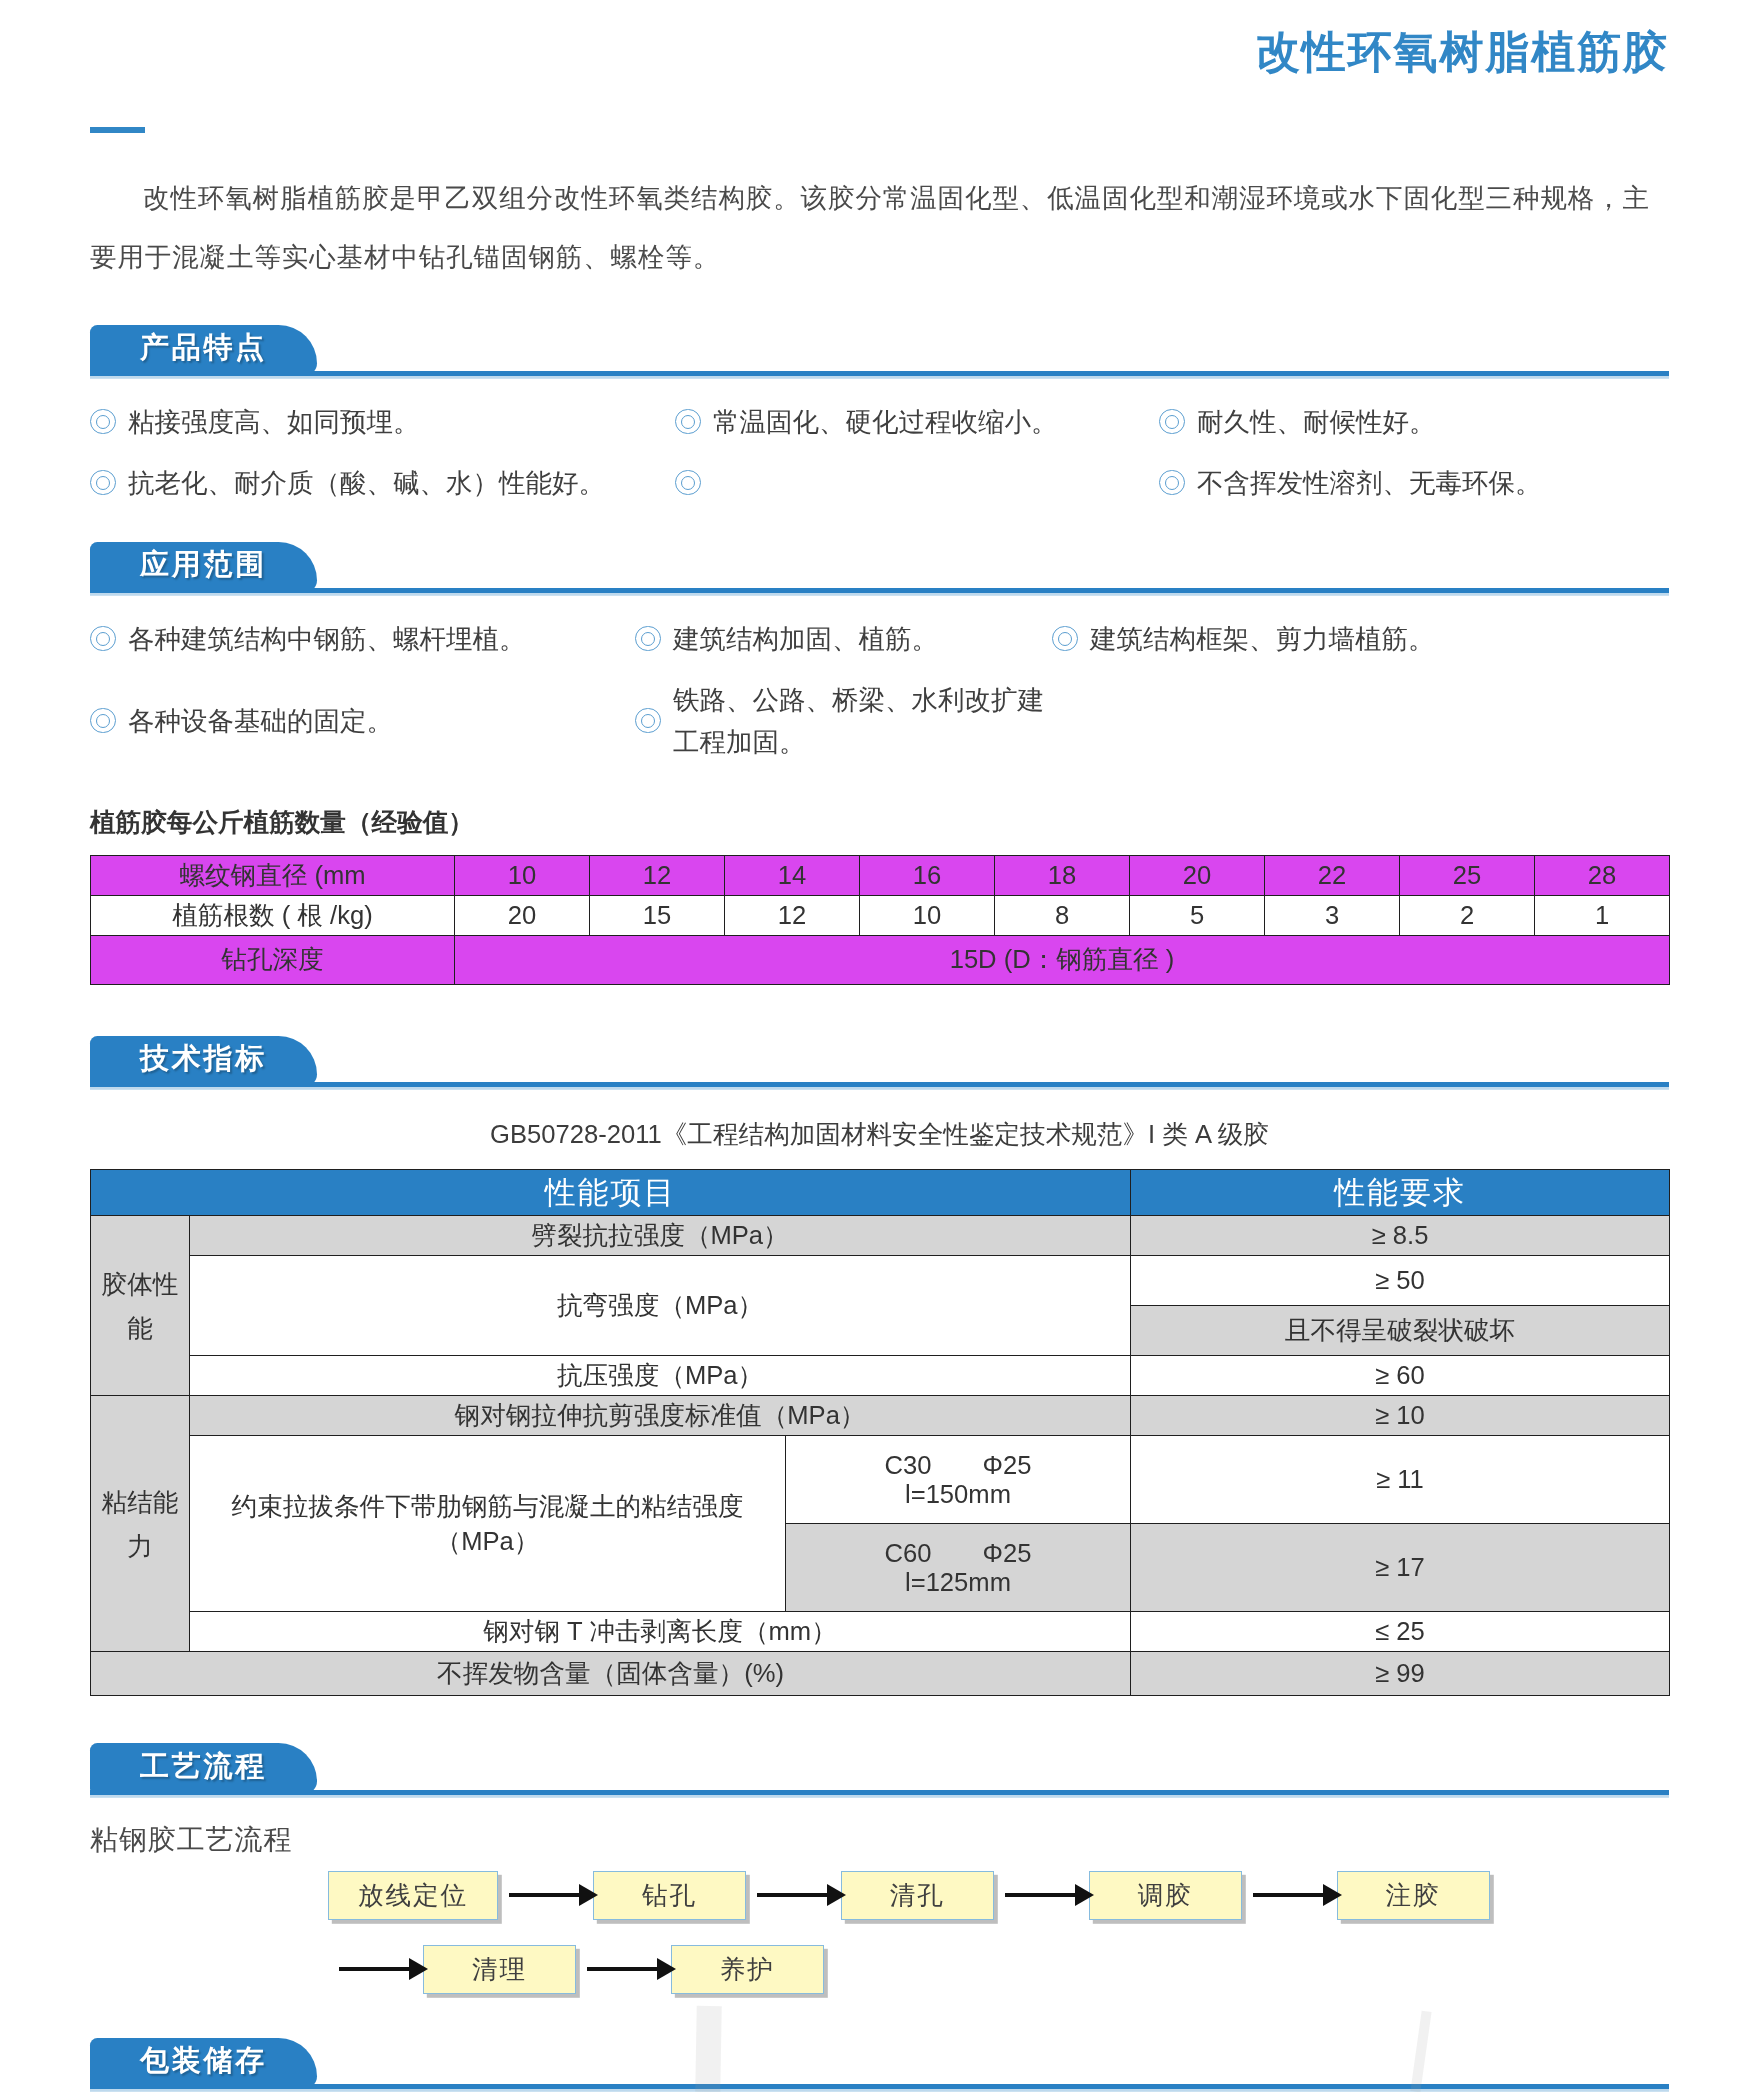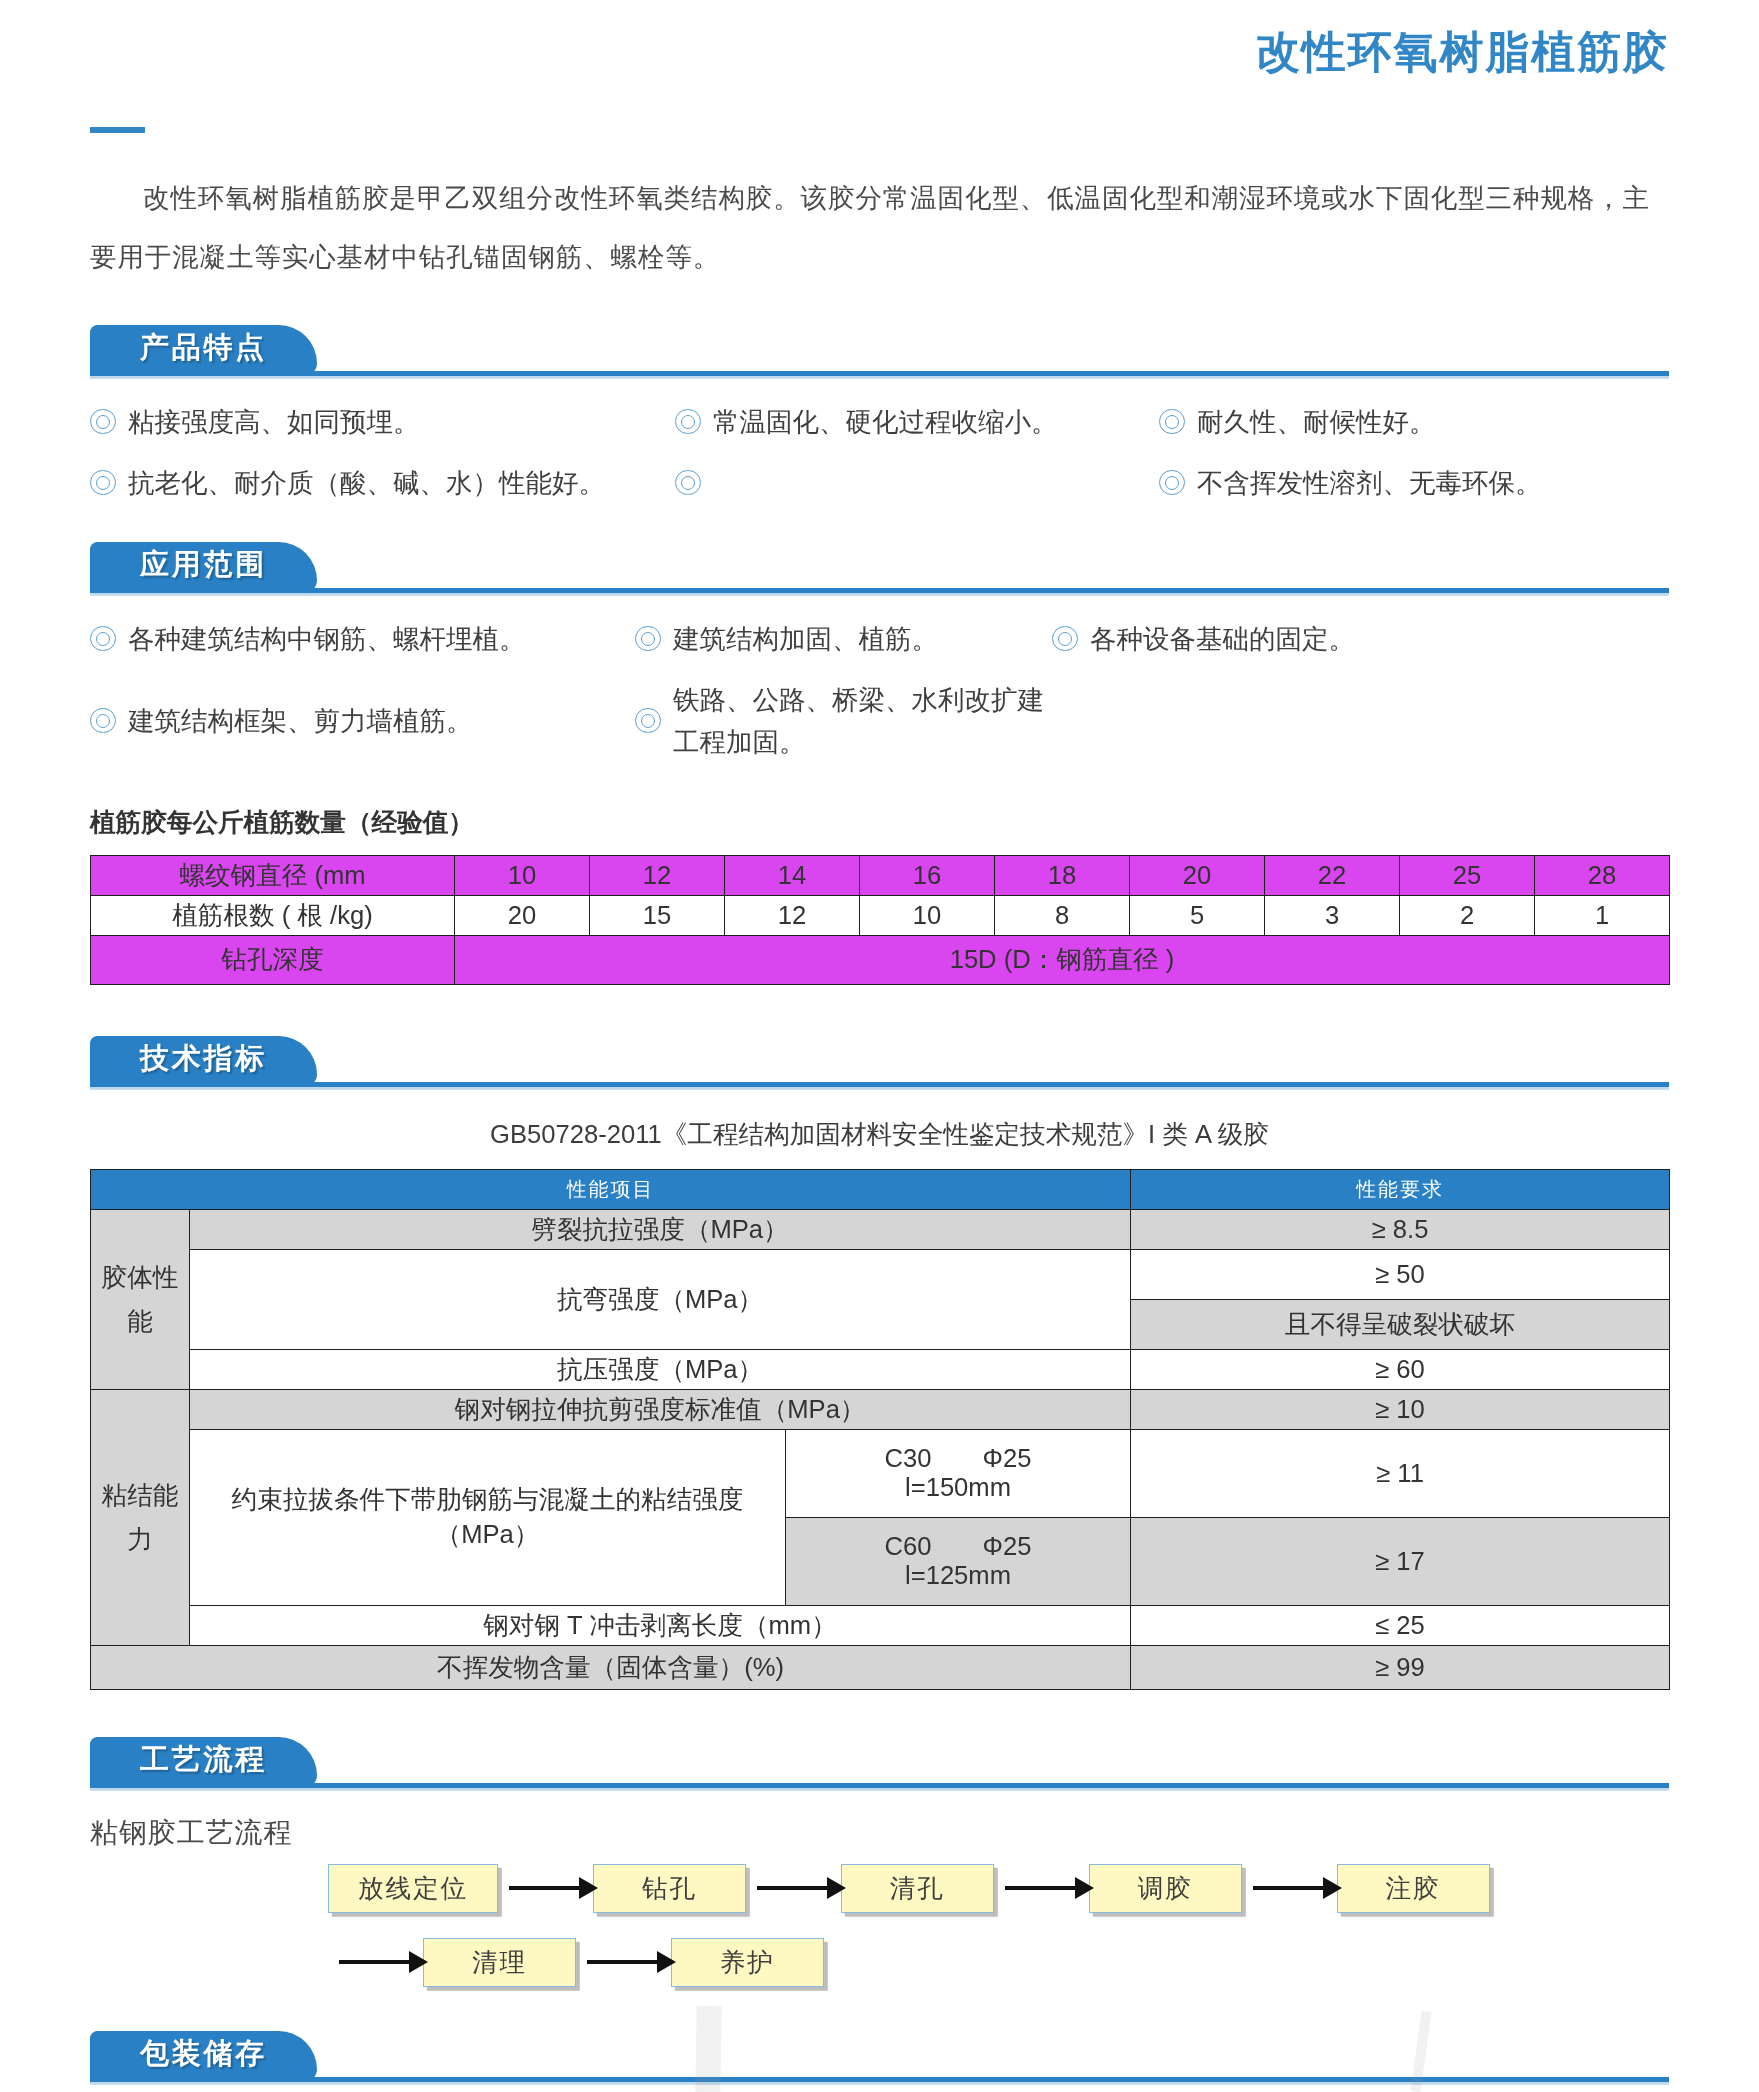--- a/index.html
+++ b/index.html
@@ -42,21 +42,21 @@
                     height:40px; padding:1.9px 3.8px; }
   table.dosage tr.gray td { background:#d946ef; }
   table.dosage tr.depth td { height:49px; }
   table.dosage col.lbl { width:364px; }
 
   
   .tech-standard { margin-top:28px; text-align:center; font-size:25.6px; color:#3c3c3c; }
   table.tech { margin-top:17px; width:1580px; border-collapse:collapse; table-layout:fixed; }
   table.tech td { border:1.9px solid #1f1f1f; text-align:center; font-size:25.6px; color:#333;
                   padding:1.9px 7.6px; }
-  table.tech td.hdr { background:#2980c4; color:#fff; font-size:20px; height:42px; letter-spacing:1.9px; }
+  table.tech td.hdr { background:#2980c4; color:#fff; font-size:31px; height:42px; letter-spacing:1.9px; }
   table.tech td.gray { background:#d5d5d5; }
   table.tech td.group { background:#d5d5d5; width:99px; line-height:44px; padding:0 9.5px; }
   table.tech tr.h42 td { height:40px; }
   table.tech tr.h53 td { height:50px; }
   table.tech tr.h93 td { height:88px; }
   table.tech tr.h46 td { height:44px; }
   table.tech .cond-line { display:flex; justify-content:center; gap:51px; }
 
   
   .flow-label { margin-top:24.6px; font-size:28px; color:#4a4a4a; letter-spacing:0.9px; }
@@ -135,25 +135,25 @@
       <li class="bullet-item">
           <span class="bullet-ring"></span>
           <span>各种建筑结构中钢筋、螺杆埋植。</span>
         </li>
       <li class="bullet-item">
           <span class="bullet-ring"></span>
           <span>建筑结构加固、植筋。</span>
         </li>
       <li class="bullet-item">
           <span class="bullet-ring"></span>
+          <span>建筑结构框架、剪力墙植筋。</span>
+        </li>
+      <li class="bullet-item">
+          <span class="bullet-ring"></span>
           <span>各种设备基础的固定。</span>
-        </li>
-      <li class="bullet-item">
-          <span class="bullet-ring"></span>
-          <span>建筑结构框架、剪力墙植筋。</span>
         </li>
       <li class="bullet-item">
           <span class="bullet-ring"></span>
           <span>铁路、公路、桥梁、水利改扩建工程加固。</span>
         </li>
     </ul>
   </div>
 
   <div class="dosage-caption">植筋胶每公斤植筋数量（经验值）</div>
   <table class="dosage">

